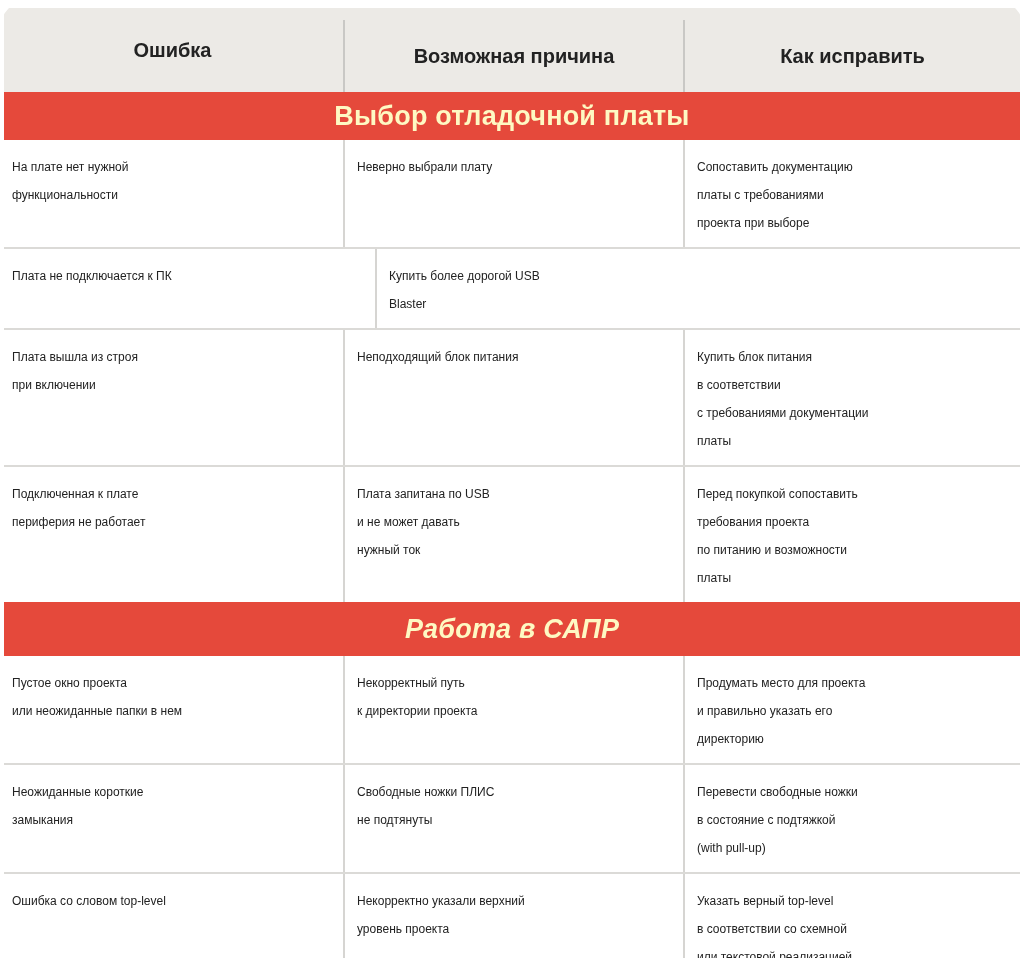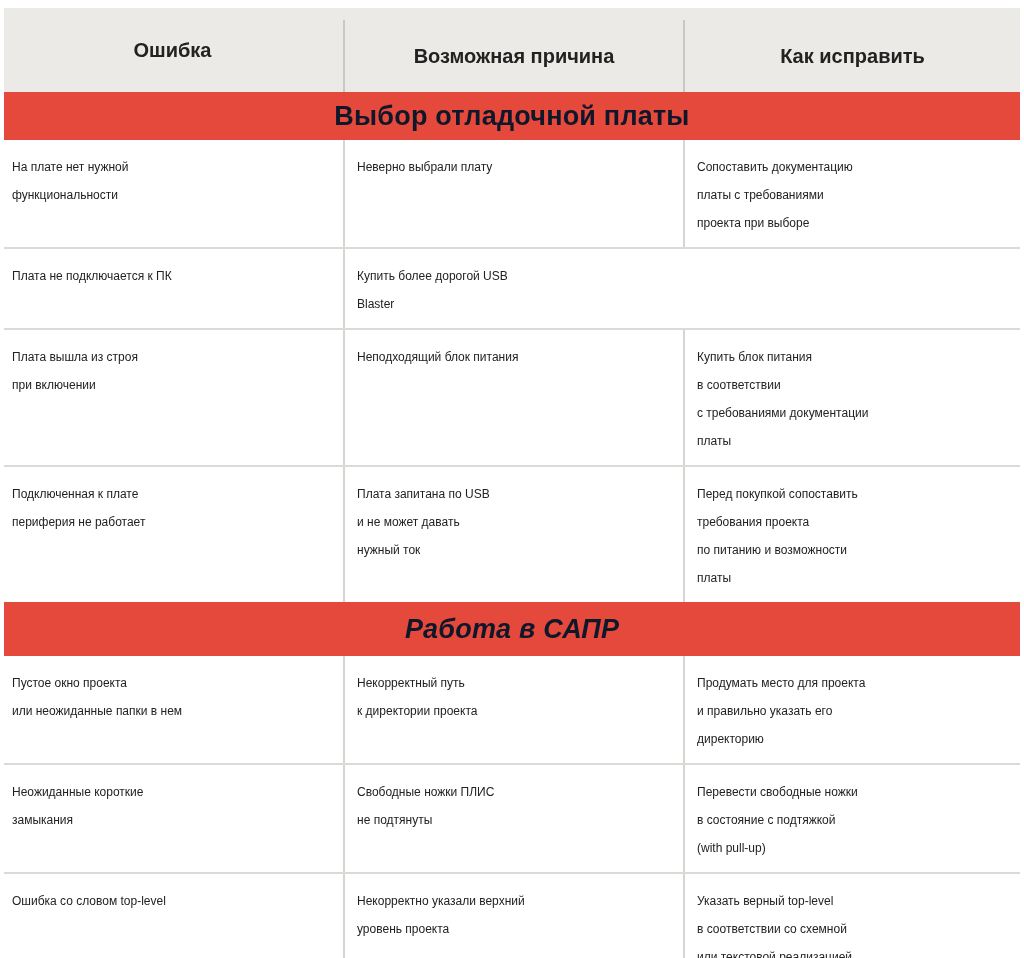--- a/index.html
+++ b/index.html
@@ -8,20 +8,21 @@
     background: #ffffff;
   }
   .page {
     position: relative;
     width: 1024px;
     height: 958px;
     background: #ffffff;
     font-family: "Liberation Sans", sans-serif;
     color: #222222;
     overflow: hidden;
+    border-radius: 29px;
   }
   .tbl {
     position: absolute;
     left: 4px;
     top: 8px;
     width: 1016px;
   }
   .row {
     display: grid;
     grid-template-columns: 339px 340px auto;
@@ -53,30 +54,30 @@
     text-align: center;
     padding: 0 10px;
   }
   .head-row .cell + .cell { border-left: 2px solid #c9c8c5; margin-top: 12px; }
   .band {
     display: flex;
     align-items: center;
     justify-content: center;
     box-sizing: border-box;
     background: #e5493b;
-    color: #0f172a;
+    color: #fef9c3;
     font-weight: 700;
     font-size: 27px;
     letter-spacing: 0.2px;
   }
   
   .h-head  { min-height: 84px; }
   .h-band1 { min-height: 48px; }
   .h-r0    { min-height: 108px; }
-  .h-r1    { min-height: 74px; }
+  .h-r1    { min-height: 74px; gap: 32px; }
   .h-r2    { min-height: 131px; }
   .h-r3    { min-height: 130px; }
   .h-band2 { min-height: 54px; font-style: italic; }
   .h-r4    { min-height: 103px; }
   .h-r5    { min-height: 107px; }
   .h-r6    { min-height: 101px; }
 </style>
 </head>
 <body>
 

